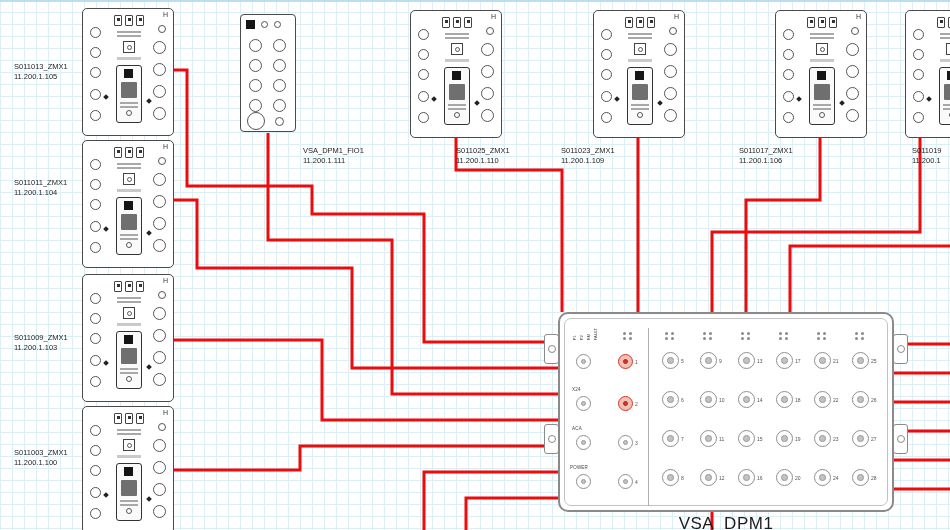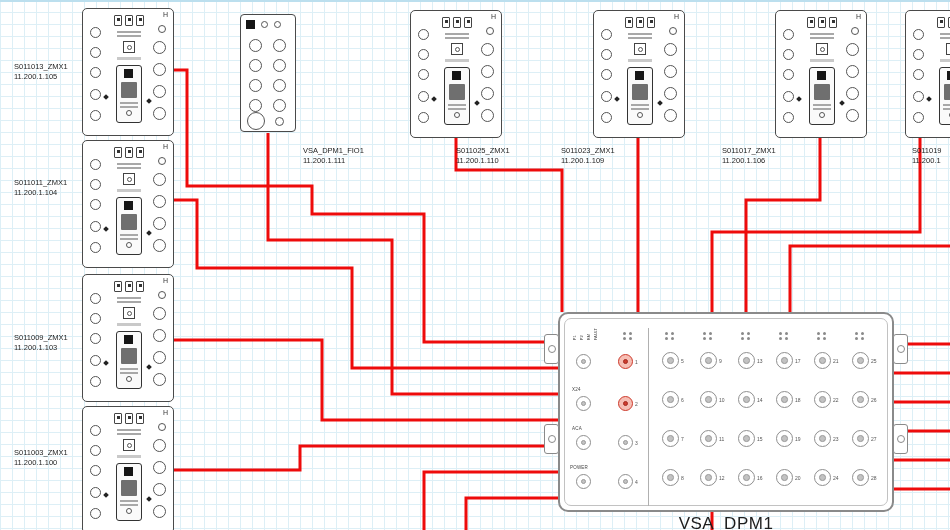--- a/index.html
+++ b/index.html
@@ -355,21 +355,21 @@
     <div>11.200.1.111</div>
   </div>
   <div class="dev-label" style="left:456px;top:146px">
     <div>S011025_ZMX1</div>
     <div>11.200.1.110</div>
   </div>
   <div class="dev-label" style="left:561px;top:146px">
     <div>S011023_ZMX1</div>
     <div>11.200.1.109</div>
   </div>
-  <div class="dev-label" style="left:722px;top:146px">
+  <div class="dev-label" style="left:739px;top:146px">
     <div>S011017_ZMX1</div>
     <div>11.200.1.106</div>
   </div>
   <div class="dev-label" style="left:912px;top:146px">
     <div>S011019</div>
     <div>11.200.1</div>
   </div>
 
   <div class="device dpm" id="dpm" style="left:558px;top:312px">
     <div class="dpm-inner"></div>

